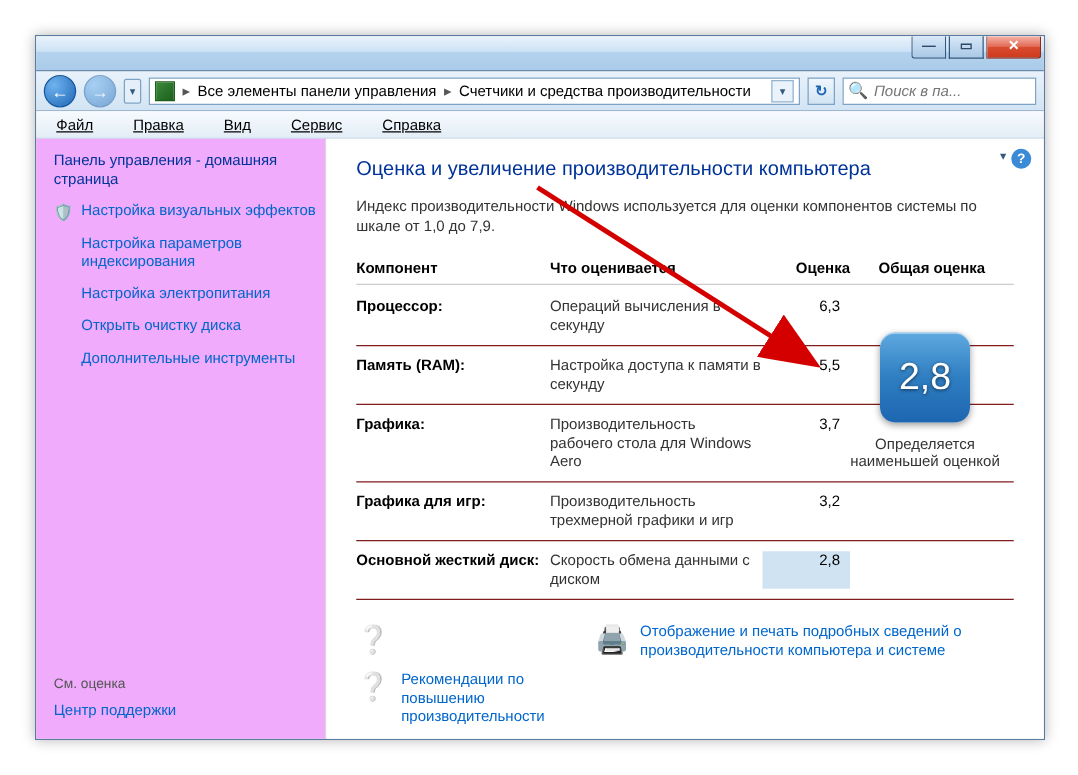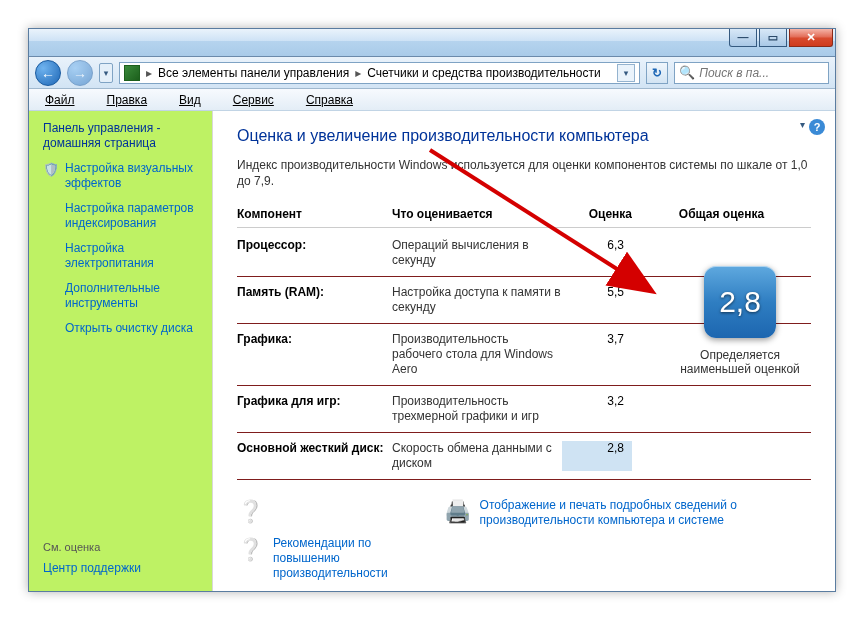--- a/index.html
+++ b/index.html
@@ -29,21 +29,21 @@
   .search input { border:none; outline:none; width: 100%; font-style: italic; color:#777; font-size:12px;}
   .mag { color:#3a6fa6; font-size:13px; }
 
   
   .menubar { height: 22px; background: linear-gradient(to bottom,#f7fafe,#e3edf6); border-bottom:1px solid #c1d4e5; display:flex; align-items:center; padding: 0 10px; gap: 20px;}
   .menu-item { padding: 2px 6px; cursor:pointer; color:#000;}
   .menu-item u { text-decoration: underline; }
 
   
   .body { display:flex; height: calc(100% - 82px); }
-  .sidebar { width: 184px; background: #bef264; border-right: 1px solid #d8d8d8; padding: 10px 0 10px 14px; position: relative;}
+  .sidebar { width: 232px; background: #f0abfc; border-right: 1px solid #d8d8d8; padding: 10px 0 10px 14px; position: relative;}
   .side-head { color: #003399; font-size: 12px; line-height: 15px; margin-bottom: 10px; cursor:pointer;}
   .side-link { display:flex; align-items:flex-start; gap:6px; color:#0066cc; margin: 4px 0 10px 0; cursor:pointer; line-height:15px;}
   .side-link .ico { width:16px; height:16px; flex-shrink:0; display:flex; align-items:center; justify-content:center; font-size:13px;}
   .side-bottom { position:absolute; bottom:16px; left:14px; right:10px;}
   .side-sub { color:#555; font-size:11px; margin-bottom:8px;}
   .side-bottom a { color:#0066cc; cursor:pointer; text-decoration:none;}
 
   
   .main { flex:1; background:#fff; padding: 16px 24px 10px 24px; overflow:hidden; position:relative;}
   .help-ico { position:absolute; top:8px; right:10px; width:16px; height:16px; border-radius:50%; background:#3a8ad6; color:#fff; display:flex; align-items:center; justify-content:center; font-size:11px; font-weight:bold; cursor:pointer;}
@@ -130,25 +130,25 @@
       <div class="side-link">
         <span class="ico"></span>
         <span>Настройка параметров индексирования</span>
       </div>
       <div class="side-link">
         <span class="ico"></span>
         <span>Настройка электропитания</span>
       </div>
       <div class="side-link">
         <span class="ico"></span>
+        <span>Открыть очистку диска</span>
+      </div>
+      <div class="side-link">
+        <span class="ico"></span>
         <span>Дополнительные инструменты</span>
-      </div>
-      <div class="side-link">
-        <span class="ico"></span>
-        <span>Открыть очистку диска</span>
       </div>
 
       <div class="side-bottom">
         <div class="side-sub">См. оценка</div>
         <a>Центр поддержки</a>
       </div>
     </div>
 
     <div class="main">
       <div class="chev">▾</div>

